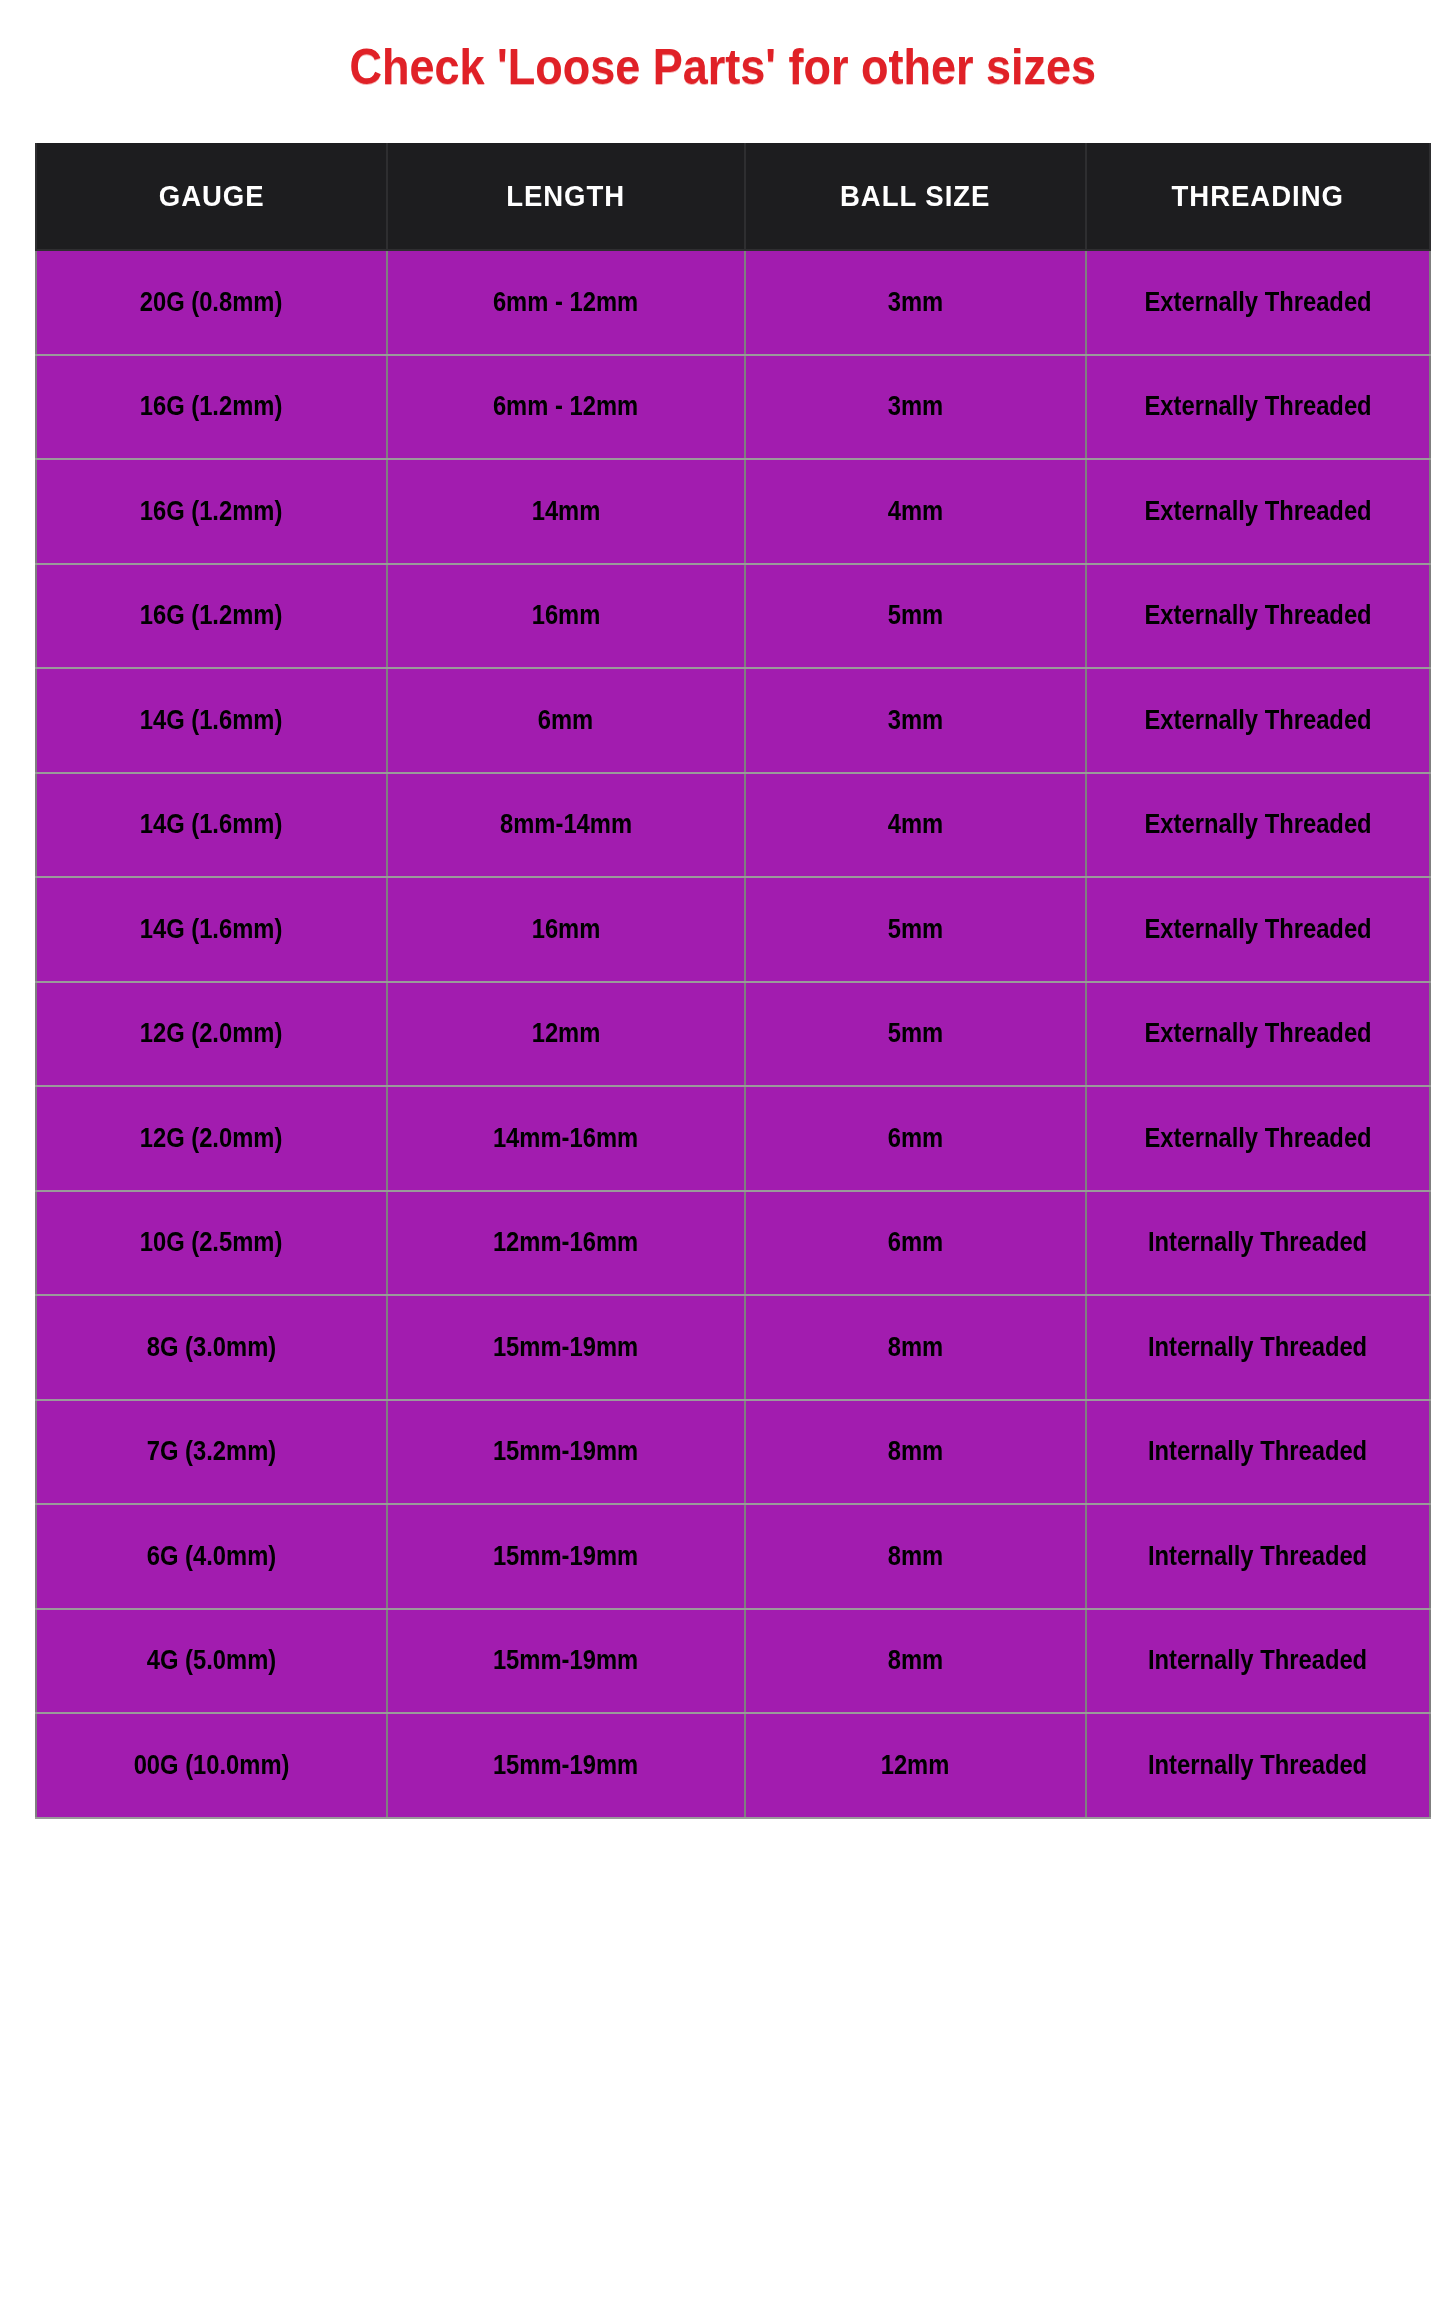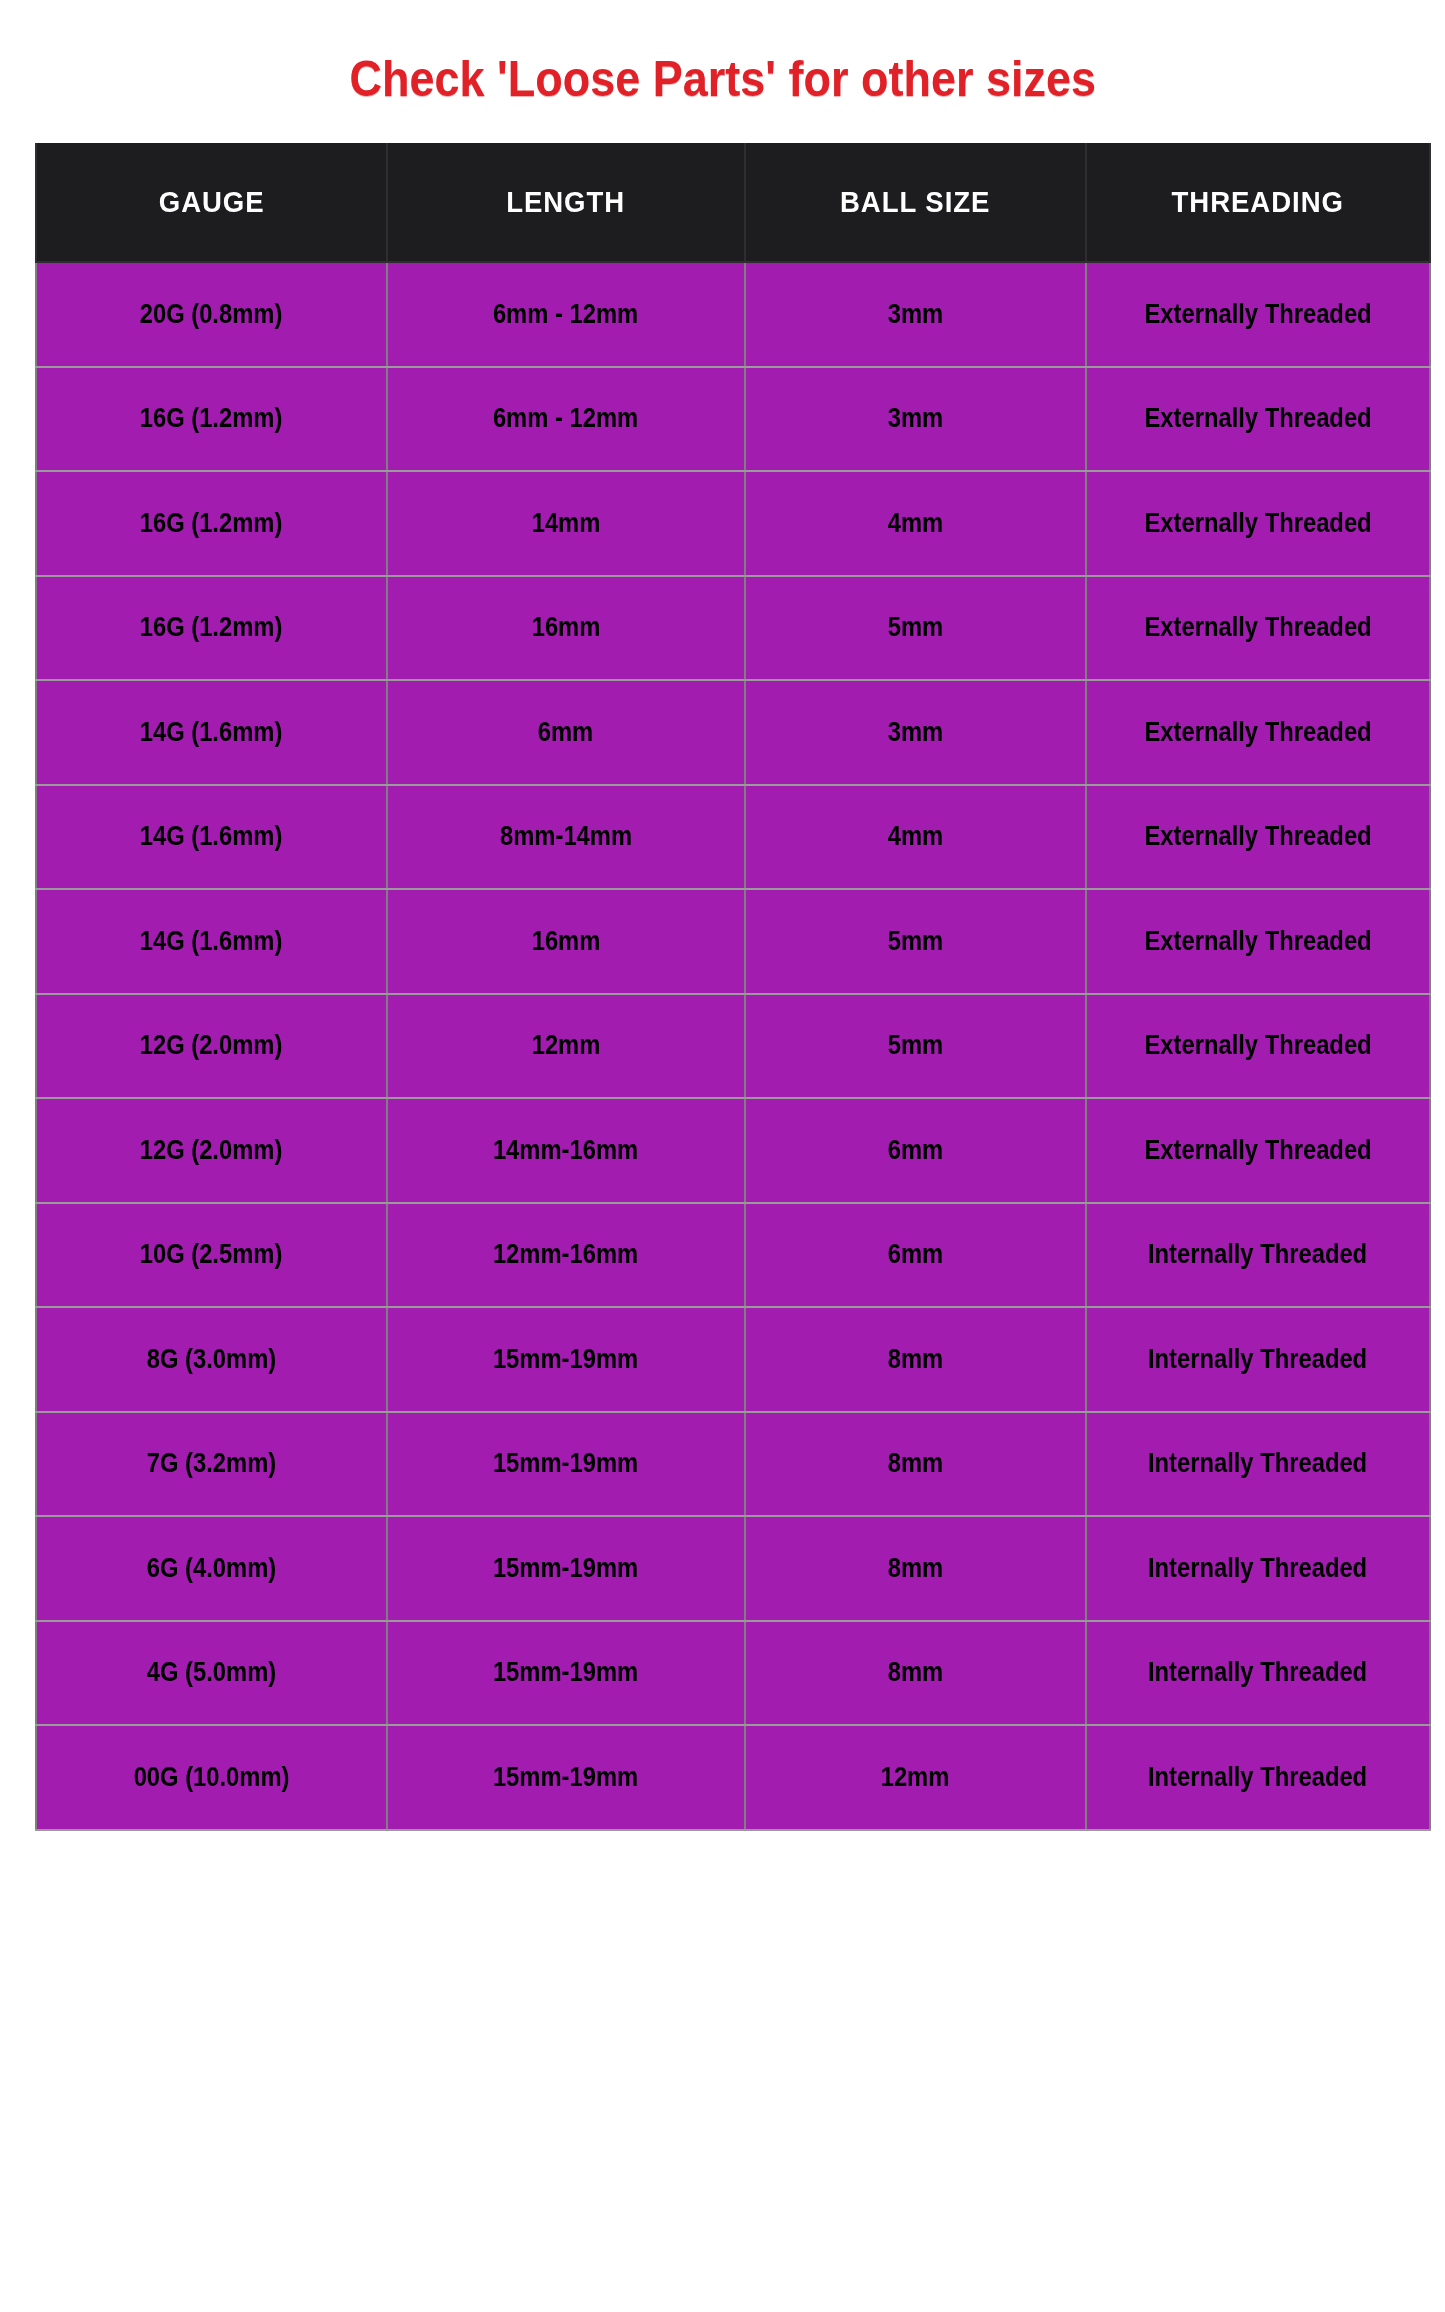--- a/index.html
+++ b/index.html
@@ -10,41 +10,41 @@
     font-family: "Liberation Sans", sans-serif;
   }
   .page {
     position: relative;
     width: 1445px;
     height: 2312px;
     background: #ffffff;
     overflow: hidden;
   }
   .title {
-    margin: 12px;
+    margin: 0;
     padding-top: 40px;
     text-align: center;
     font-size: 50px;
     line-height: 1.1;
     font-weight: 700;
     color: #e02127;
     text-shadow: 0 1px 0 rgba(224,33,39,0.35);
     white-space: nowrap;
   }
   .title .cond { display: inline-block; transform: scaleX(0.90); transform-origin: 50% 50%; }
 
   table.size-chart {
     position: absolute;
     left: 35px;
     top: 143px;
     width: 1394px;
     border-collapse: collapse;
     table-layout: fixed;
   }
-  thead tr { height: 119px; }
+  thead tr { height: 107px; }
   thead th {
     background: #1d1d1f;
     color: #ffffff;
     font-size: 29px;
     font-weight: 700;
     letter-spacing: 1px;
     text-align: center;
     vertical-align: middle;
     border: 2px solid #2e2e30;
     border-top: none;

